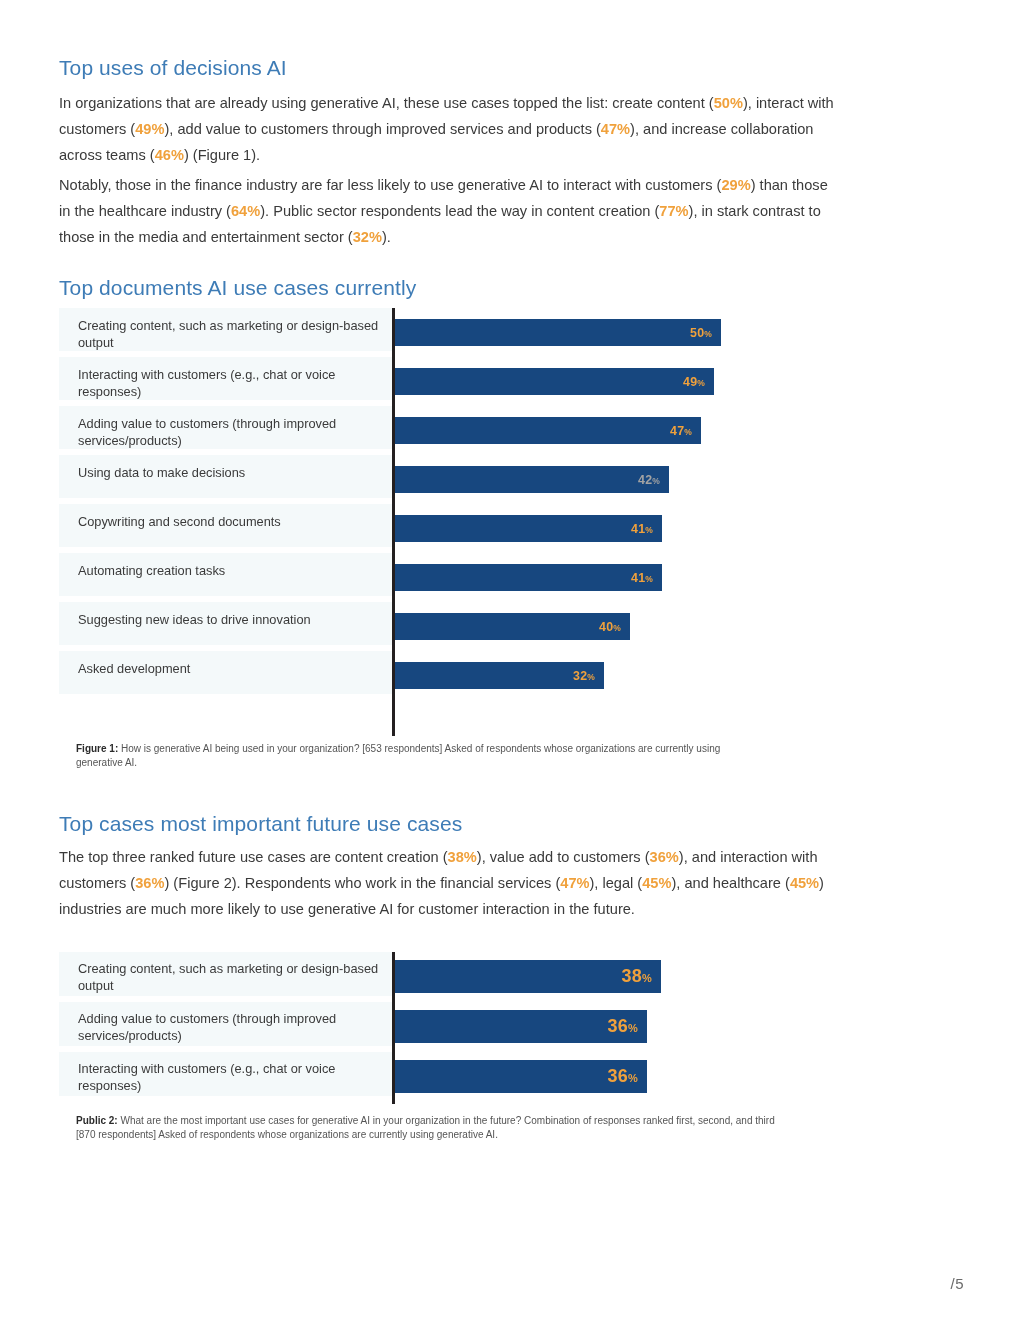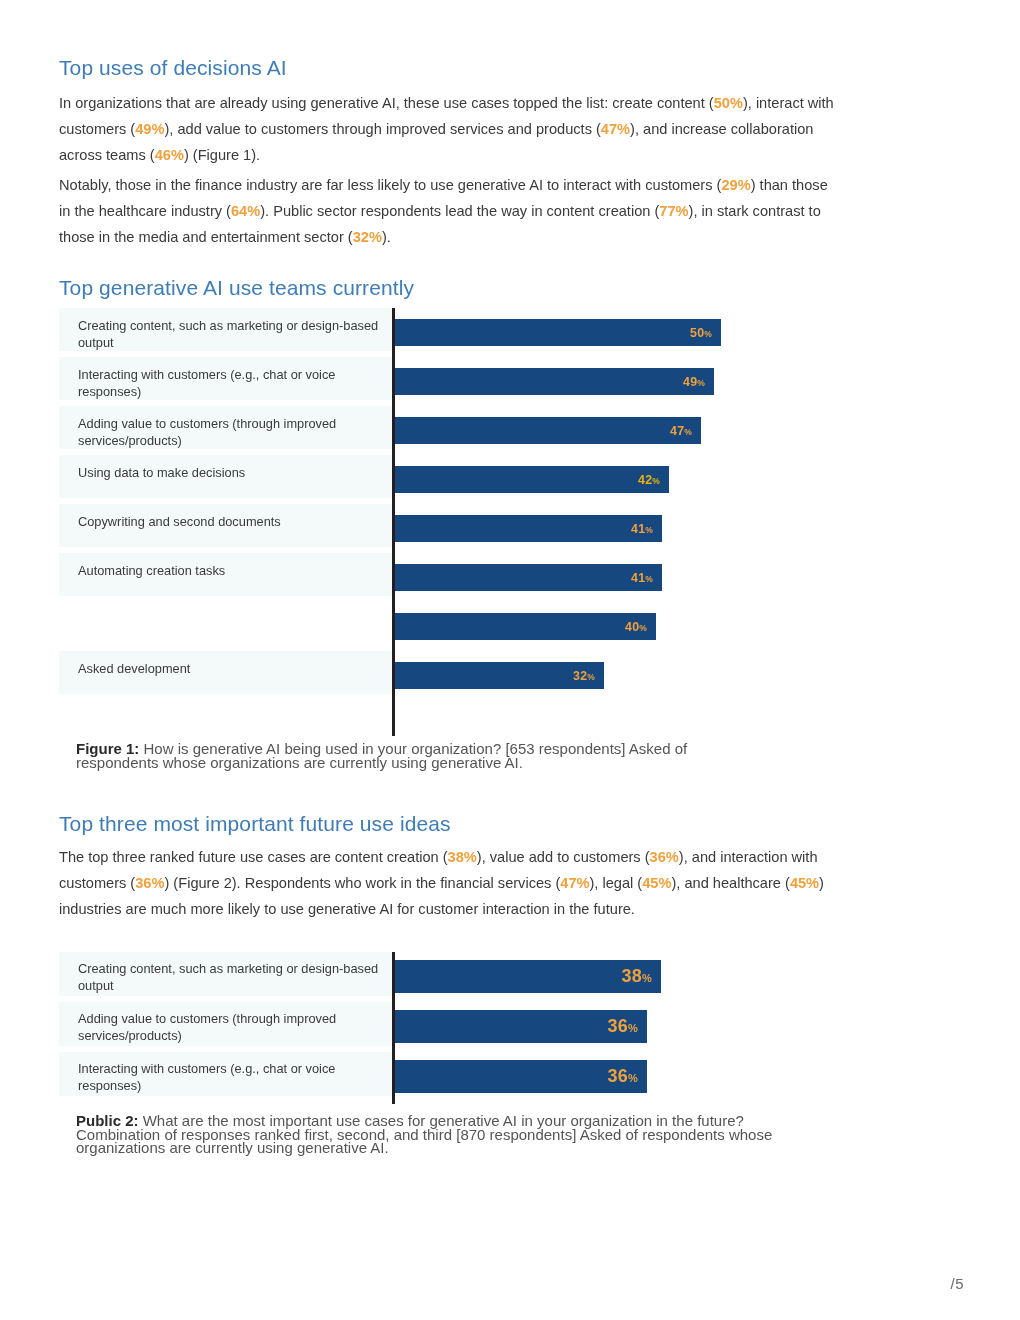--- a/index.html
+++ b/index.html
@@ -86,21 +86,21 @@
 
   .chart2 .row-label{padding:9px 10px 9px 19px;}
   .chart2 .bar-value{font-size:18px;}
   .chart2 .bar-value .pct{font-size:11px;}
 
   
   .caption{
     position:absolute;
     left:76px;
     width:690px;
-    font-size:15px;
+    font-size:10px;
     line-height:13.5px;
     color:#555555;
   }
   .caption b{color:#2b2b2b;}
 
   
   .page-number{
     position:absolute;
     right:56px;
     bottom:28px;
@@ -113,21 +113,21 @@
 <body>
 
 <div class="page">
 
   <div class="section-heading" style="top:56px;">Top uses of decisions AI</div>
 
   <div class="para" style="top:90px;"><span>In organizations that are already using generative AI, these use cases topped the list: create content (</span><span class="hl">50%</span><span>), interact with customers (</span><span class="hl">49%</span><span>), add value to customers through improved services and products (</span><span class="hl">47%</span><span>), and increase collaboration across teams (</span><span class="hl">46%</span><span>) (Figure 1).</span></div>
 
   <div class="para" style="top:172px;"><span>Notably, those in the finance industry are far less likely to use generative AI to interact with customers (</span><span class="hl">29%</span><span>) than those in the healthcare industry (</span><span class="hl">64%</span><span>). Public sector respondents lead the way in content creation (</span><span class="hl">77%</span><span>), in stark contrast to those in the media and entertainment sector (</span><span class="hl">32%</span><span>).</span></div>
 
-  <div class="section-heading" style="top:276px;">Top generative AI use teams currently</div>
+  <div class="section-heading" style="top:276px;">Top documents AI use cases currently</div>
 
   <div class="chart chart1" style="top:308px;">
       <div class="axis" style="height: 428px; top: 0px;"></div>
       <div class="chart-row" style="height: 49px;">
         <div class="row-label" style="height: 43px;">Creating content, such as marketing or design-based output</div>
         <div class="bar-wrap" style="top: 11px; height: 27px;">
           <div class="bar" style="width: 326px; background: rgb(23, 71, 127);">
             <span class="bar-value" style="color: rgb(240, 161, 60);">50<span class="pct">%</span></span>
           </div>
         </div>
@@ -145,62 +145,63 @@
         <div class="bar-wrap" style="top: 11px; height: 27px;">
           <div class="bar" style="width: 306px; background: rgb(23, 71, 127);">
             <span class="bar-value" style="color: rgb(240, 161, 60);">47<span class="pct">%</span></span>
           </div>
         </div>
       </div>
       <div class="chart-row" style="height: 49px;">
         <div class="row-label" style="height: 43px;">Using data to make decisions</div>
         <div class="bar-wrap" style="top: 11px; height: 27px;">
           <div class="bar" style="width: 274px; background: rgb(23, 71, 127);">
-            <span class="bar-value" style="color: #eab308;">42<span class="pct">%</span></span>
+            <span class="bar-value" style="color: #a3a3a3;">42<span class="pct">%</span></span>
           </div>
         </div>
       </div>
       <div class="chart-row" style="height: 49px;">
         <div class="row-label" style="height: 43px;">Copywriting and second documents</div>
         <div class="bar-wrap" style="top: 11px; height: 27px;">
           <div class="bar" style="width: 267px; background: rgb(23, 71, 127);">
             <span class="bar-value" style="color: rgb(240, 161, 60);">41<span class="pct">%</span></span>
           </div>
         </div>
       </div>
       <div class="chart-row" style="height: 49px;">
         <div class="row-label" style="height: 43px;">Automating creation tasks</div>
         <div class="bar-wrap" style="top: 11px; height: 27px;">
           <div class="bar" style="width: 267px; background: rgb(23, 71, 127);">
             <span class="bar-value" style="color: rgb(240, 161, 60);">41<span class="pct">%</span></span>
           </div>
         </div>
       </div>
       <div class="chart-row" style="height: 49px;">
-        <div class="bar-wrap" style="top: 11px; height: 27px;">
-          <div class="bar" style="width: 261px; background: rgb(23, 71, 127);">
+        <div class="row-label" style="height: 43px;">Suggesting new ideas to drive innovation</div>
+        <div class="bar-wrap" style="top: 11px; height: 27px;">
+          <div class="bar" style="width: 235px; background: rgb(23, 71, 127);">
             <span class="bar-value" style="color: rgb(240, 161, 60);">40<span class="pct">%</span></span>
           </div>
         </div>
       </div>
       <div class="chart-row" style="height: 49px;">
         <div class="row-label" style="height: 43px;">Asked development</div>
         <div class="bar-wrap" style="top: 11px; height: 27px;">
           <div class="bar" style="width: 209px; background: rgb(23, 71, 127);">
             <span class="bar-value" style="color: rgb(240, 161, 60);">32<span class="pct">%</span></span>
           </div>
         </div>
       </div>
     </div>
 
   <div class="caption" style="top:742px;">
     <b>Figure 1:</b><span> How is generative AI being used in your organization? [653 respondents] Asked of respondents whose organizations are currently using generative AI.</span>
   </div>
 
-  <div class="section-heading" style="top:812px;">Top three most important future use ideas</div>
+  <div class="section-heading" style="top:812px;">Top cases most important future use cases</div>
 
   <div class="para" style="top:844px;"><span>The top three ranked future use cases are content creation (</span><span class="hl">38%</span><span>), value add to customers (</span><span class="hl">36%</span><span>), and interaction with customers (</span><span class="hl">36%</span><span>) (Figure 2). Respondents who work in the financial services (</span><span class="hl">47%</span><span>), legal (</span><span class="hl">45%</span><span>), and healthcare (</span><span class="hl">45%</span><span>) industries are much more likely to use generative AI for customer interaction in the future.</span></div>
 
   <div class="chart chart2" style="top:952px;">
       <div class="axis" style="height: 152px; top: 0px;"></div>
       <div class="chart-row" style="height: 50px;">
         <div class="row-label" style="height: 44px;">Creating content, such as marketing or design-based output</div>
         <div class="bar-wrap" style="top: 8px; height: 33px;">
           <div class="bar" style="width: 266px; background: rgb(23, 71, 127);">
             <span class="bar-value" style="color: rgb(240, 161, 60);">38<span class="pct">%</span></span>

